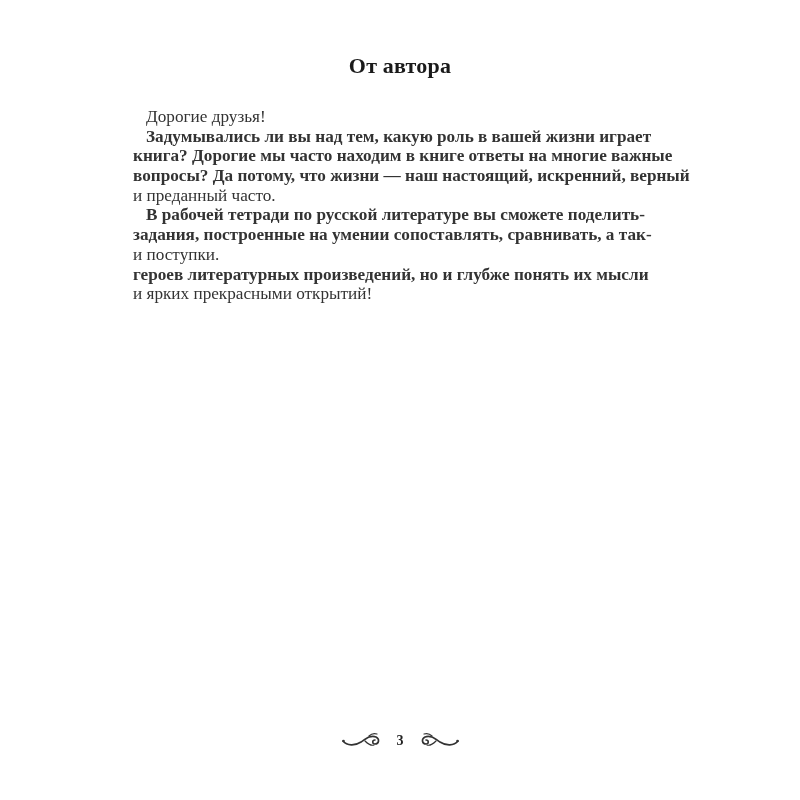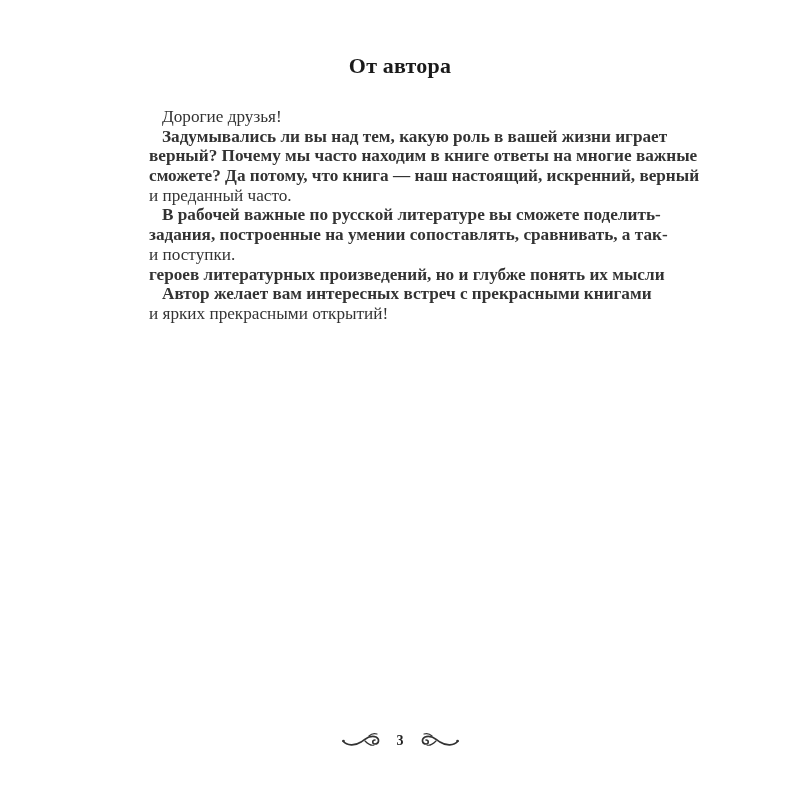--- a/index.html
+++ b/index.html
@@ -38,21 +38,20 @@
       left: 133px;
       width: 502px;
       font-size: 17.2px;
       line-height: 19.7px;
       color: #333333;
     }
     .line {
       display: block;
       white-space: nowrap;
       height: 19.7px;
-      margin-left: 16px;
     }
     .line.justify {
       text-align: justify;
       text-align-last: justify;
       font-weight: bold;
     }
     .line.indent {
       padding-left: 13px;
     }
     .folio {
@@ -80,28 +79,27 @@
 </head>
 <body>
 
 <div class="page">
 
   <div class="title">От автора</div>
 
   <div class="text-block">
     <span class="line indent">Дорогие друзья!</span>
     <span class="line indent justify">Задумывались ли вы над тем, какую роль в вашей жизни играет</span>
-    <span class="line justify">верный? Почему мы часто находим в книге ответы на многие важные</span>
-    <span class="line justify">сможете? Да потому, что книга — наш настоящий, искренний, верный</span>
+    <span class="line justify">книга? Дорогие мы часто находим в книге ответы на многие важные</span>
+    <span class="line justify">вопросы? Да потому, что жизни — наш настоящий, искренний, верный</span>
     <span class="line">и преданный часто.</span>
-    <span class="line indent justify">В рабочей важные по русской литературе вы сможете поделить-</span>
+    <span class="line indent justify">В рабочей тетради по русской литературе вы сможете поделить-</span>
     <span class="line justify">задания, построенные на умении сопоставлять, сравнивать, а так-</span>
     <span class="line">и поступки.</span>
     <span class="line justify">героев литературных произведений, но и глубже понять их мысли</span>
-    <span class="line indent justify">Автор желает вам интересных встреч с прекрасными книгами</span>
     <span class="line">и ярких прекрасными открытий!</span>
   </div>
 
   <div class="folio">
     <span>
       <svg width="42" height="18" viewBox="0 0 42 18">
         <path d="M2 9 C 6 14, 14 14, 20 10 C 26 6, 30 3, 35 5 C 39 7, 38 12, 34 12 C 31 12, 31 8, 34 8" fill="none" stroke="#333" stroke-width="1.6" stroke-linecap="round"></path>
         <path d="M24 9 C 27 12, 30 14, 33 13" fill="none" stroke="#333" stroke-width="1.2" stroke-linecap="round"></path>
         <path d="M28 4 C 30 2, 33 1, 36 2" fill="none" stroke="#333" stroke-width="1.2" stroke-linecap="round"></path>
         <circle cx="2.5" cy="9" r="1.3" fill="#333"></circle>

